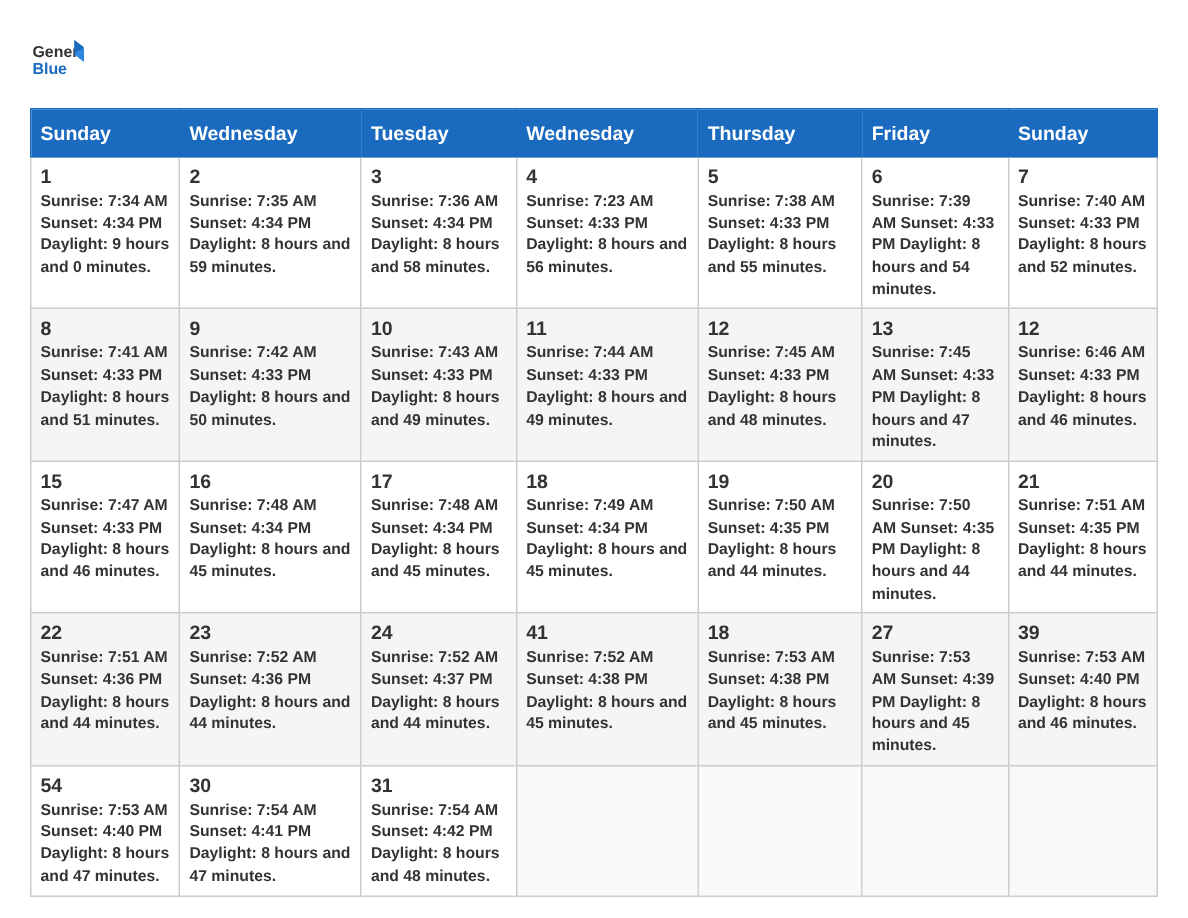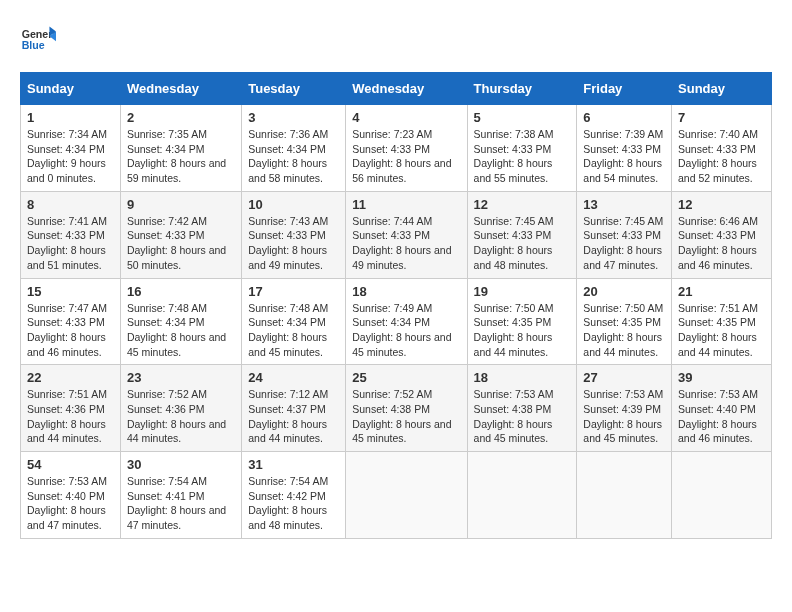--- a/index.html
+++ b/index.html
@@ -64,20 +64,21 @@
     .day-num {
       font-weight: bold;
       font-size: 13px;
       display: block;
       margin-bottom: 2px;
     }
     .day-info {
       font-size: 10.5px;
       line-height: 1.4;
       color: #333;
+      font-weight: bold;
     }
     td.empty {
       background: #f9f9f9;
     }
   </style>
 </head>
 <body>
 
 <div class="header">
   <div class="logo">
@@ -270,27 +271,27 @@
         </td>
         <td>
           <span class="day-num">23</span>
           <div class="day-info">Sunrise: 7:52 AM
 Sunset: 4:36 PM
 Daylight: 8 hours
 and 44 minutes.</div>
         </td>
         <td>
           <span class="day-num">24</span>
-          <div class="day-info">Sunrise: 7:12 AM
+          <div class="day-info">Sunrise: 7:52 AM
 Sunset: 4:37 PM
 Daylight: 8 hours
 and 44 minutes.</div>
         </td>
         <td>
-          <span class="day-num">25</span>
+          <span class="day-num">41</span>
           <div class="day-info">Sunrise: 7:52 AM
 Sunset: 4:38 PM
 Daylight: 8 hours
 and 45 minutes.</div>
         </td>
         <td>
           <span class="day-num">18</span>
           <div class="day-info">Sunrise: 7:53 AM
 Sunset: 4:38 PM
 Daylight: 8 hours

